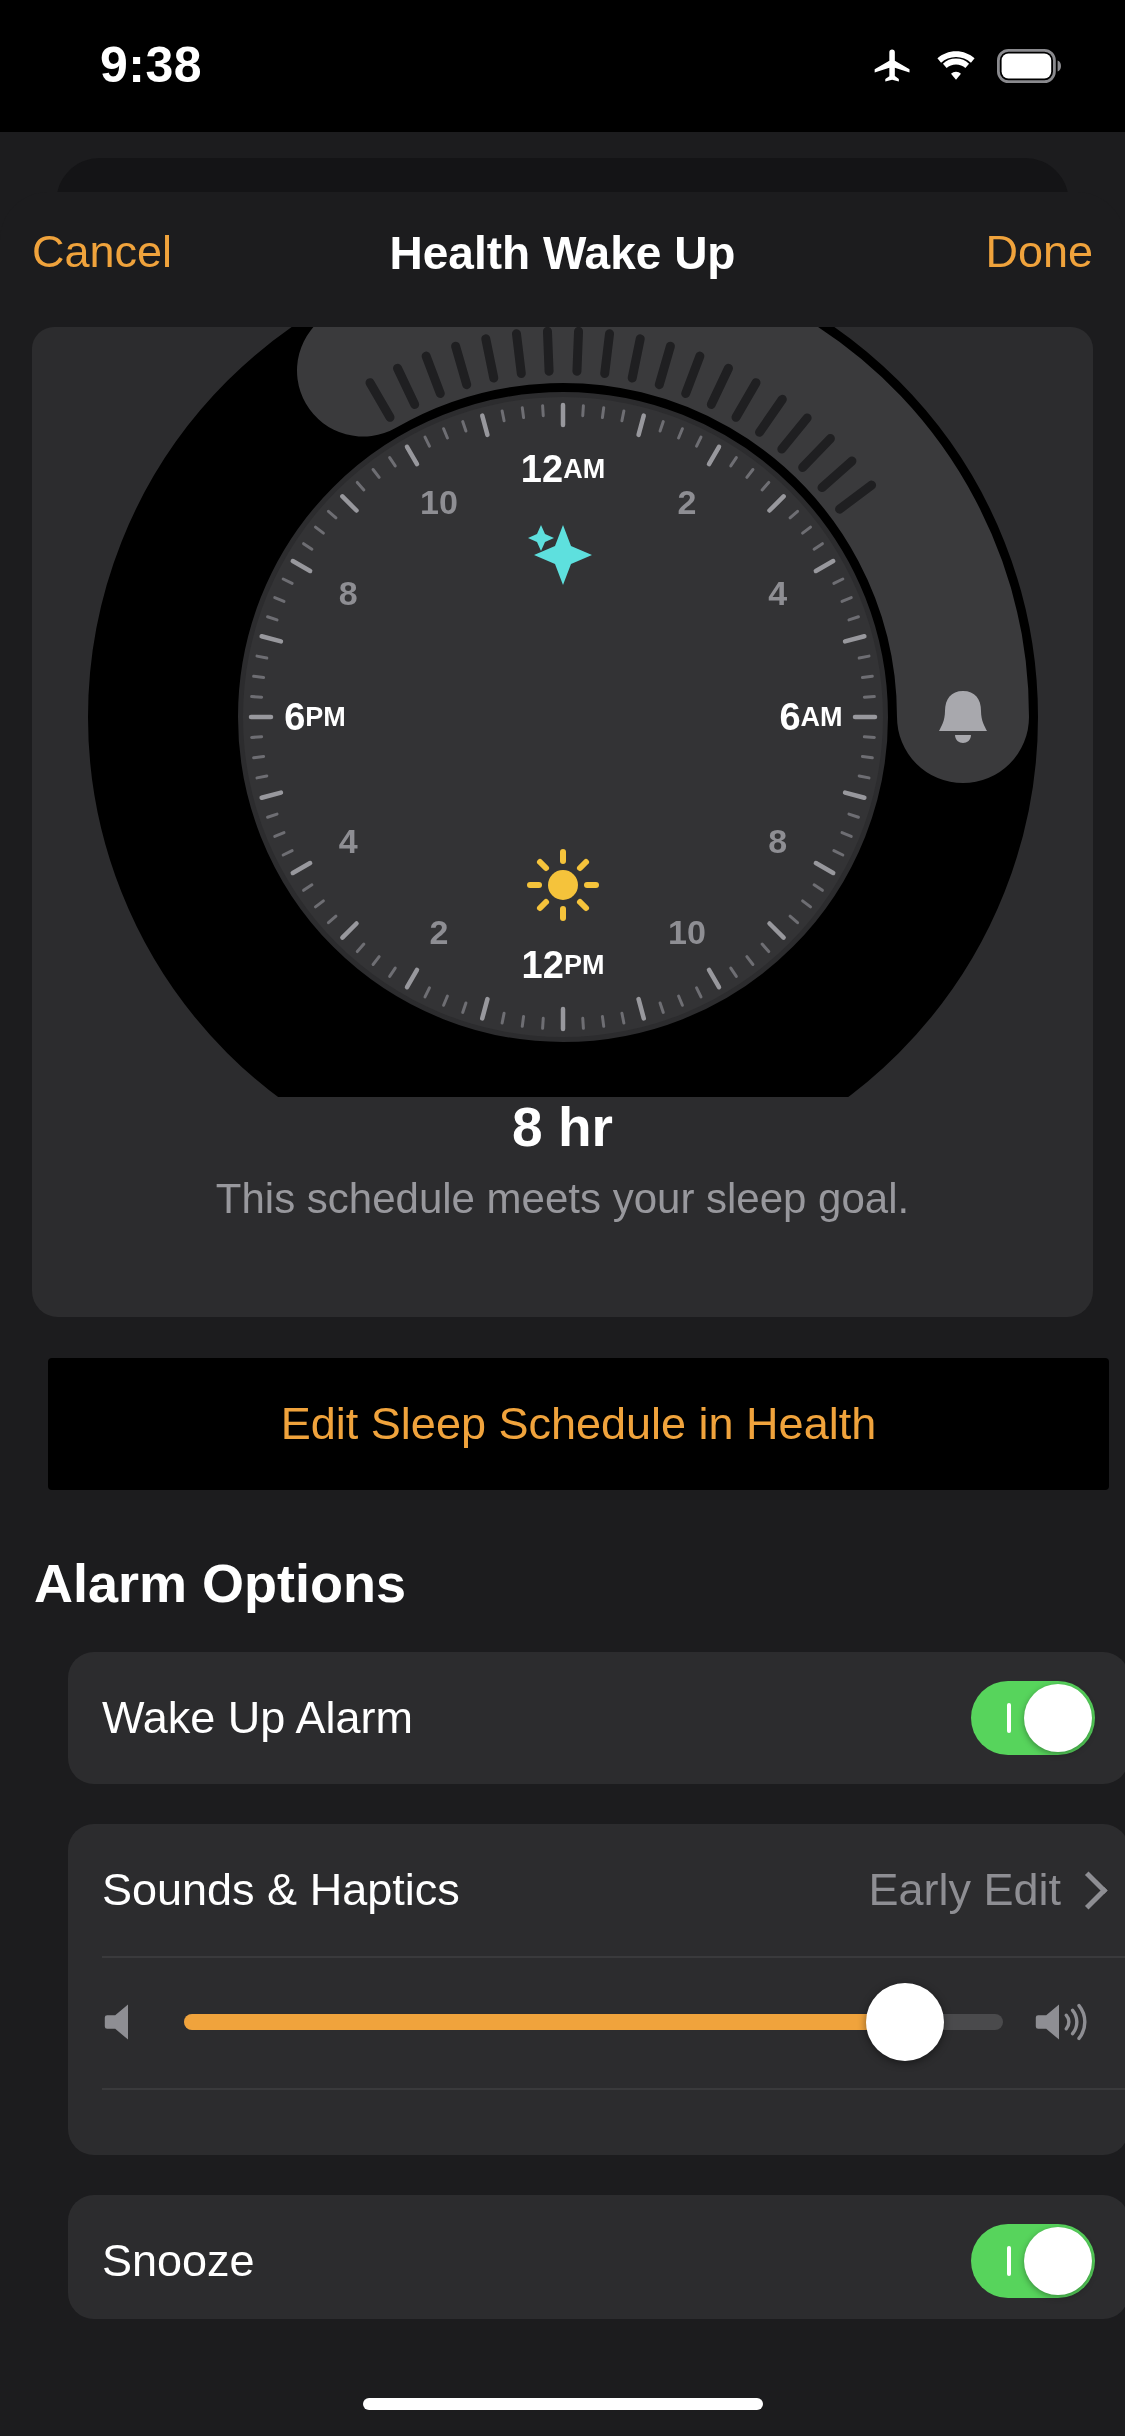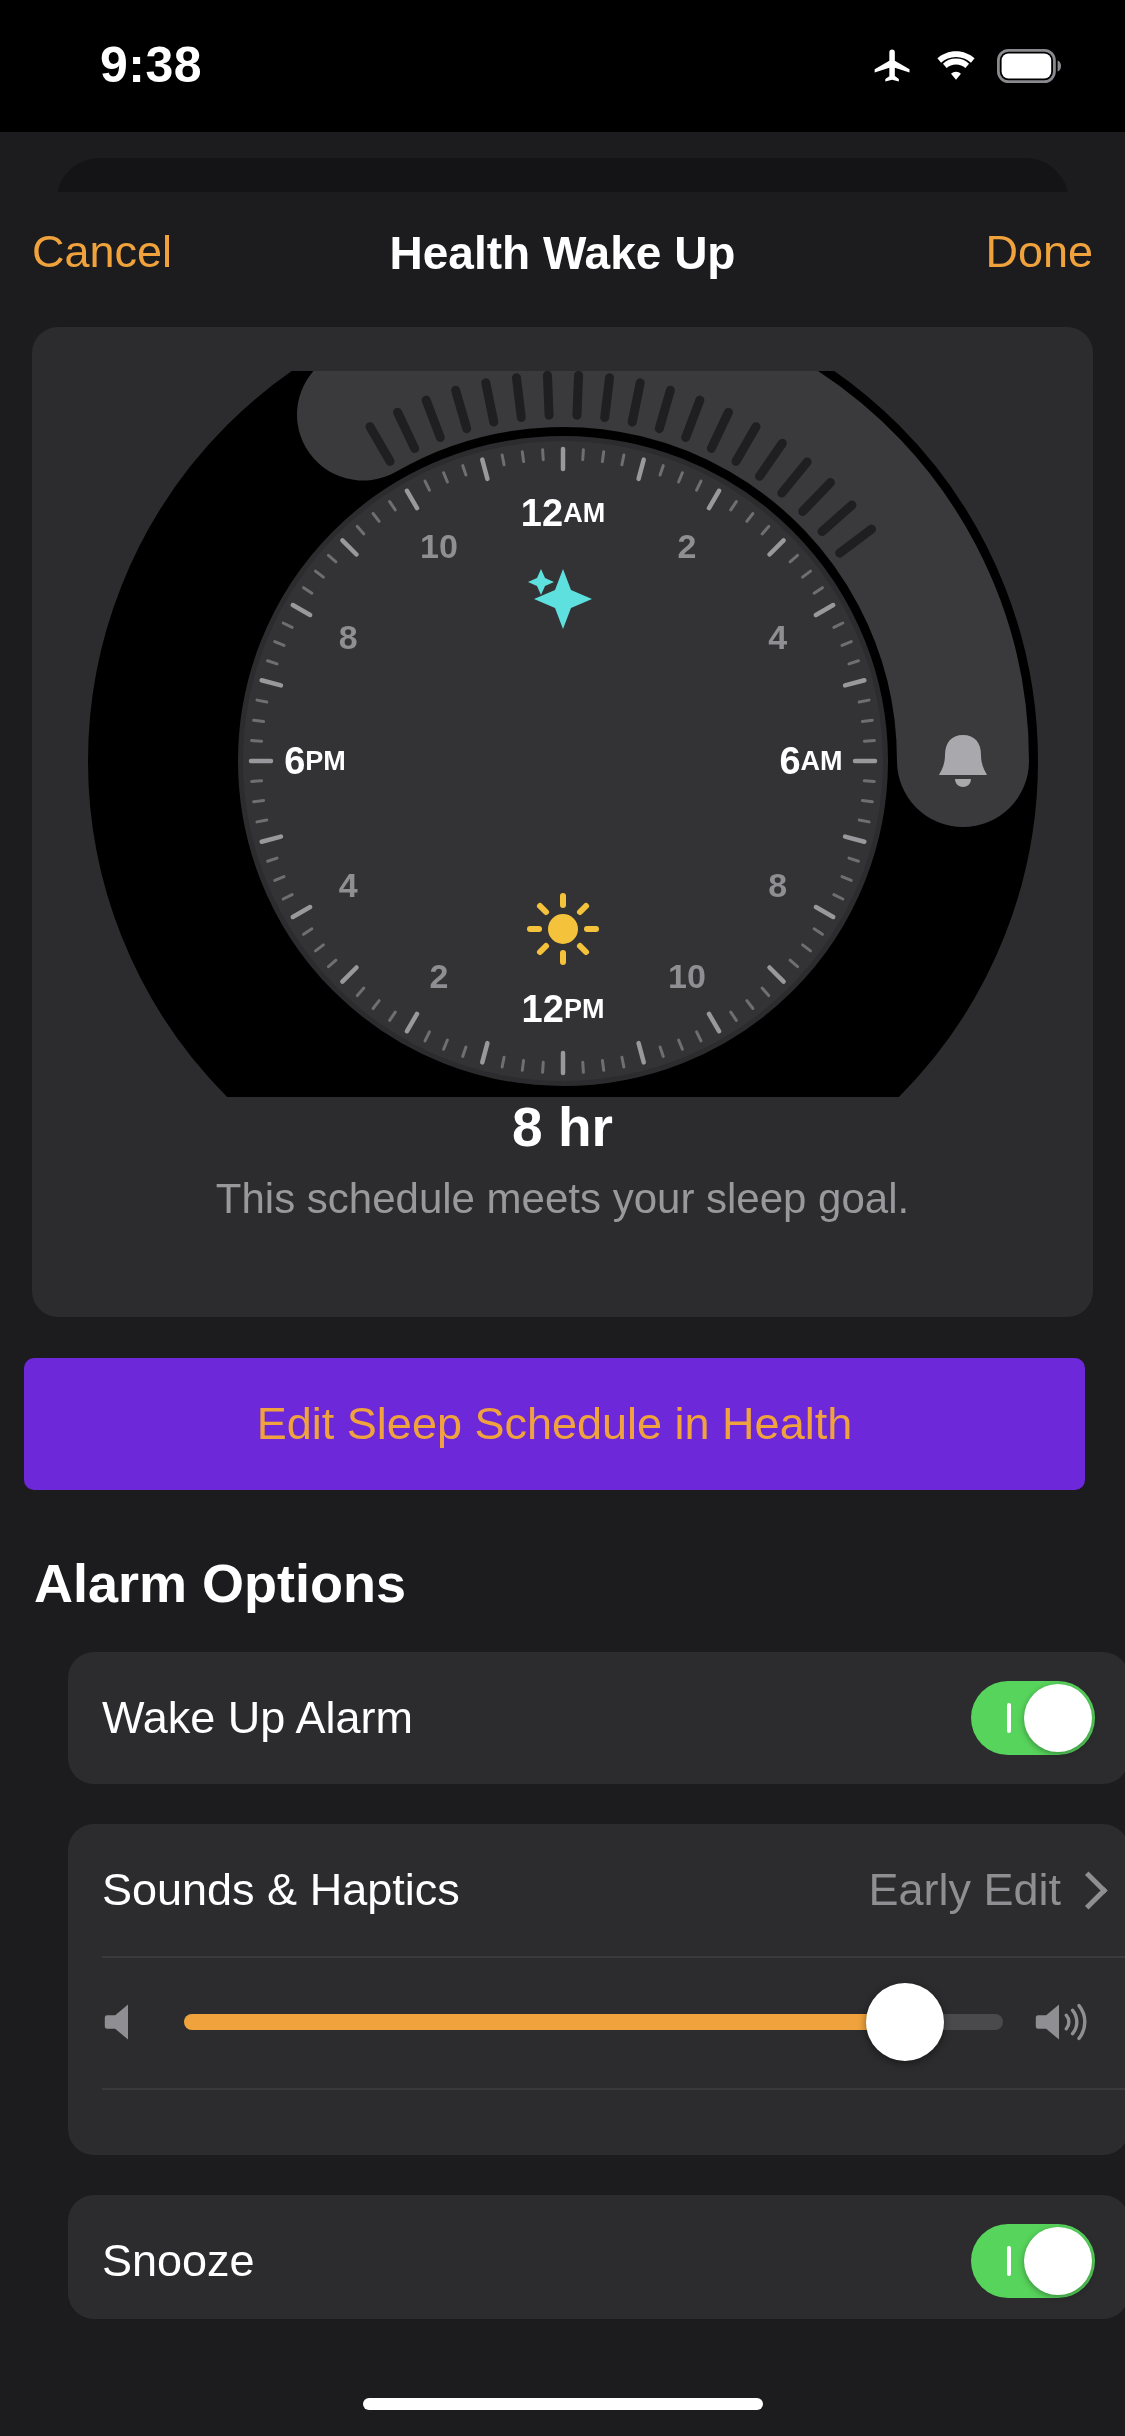--- a/index.html
+++ b/index.html
@@ -74,21 +74,20 @@
     cursor:pointer;
   }
 
   
   #dial-card {
     position:absolute; left:32px; top:135px;
     width:1061px; height:840px;
     background:#2c2c2e;
     border-radius:22px;
     overflow:hidden;
-    margin-top:44px;
   }
   #dial-wrap {
     position:absolute;
     left:50%; top:-100px;
     transform:translateX(-50%);
     width:980px; height:980px;
   }
   #dial-svg { display:block; width:980px; height:980px; }
 
   .tick-label {
@@ -126,24 +125,24 @@
   #card-merge {
     position:absolute; left:32px; top:135px;
     width:1061px; height:760px;
     background:#2c2c2e;
     border-radius:26px 26px 0 0;
     z-index:-1;
   }
 
   
   #edit-health {
-    position:absolute; left:24px; top:1166px;
+    position:absolute; left:48px; top:1166px;
     width:1061px; height:132px;
-    background:#6d28d9;
-    border-radius:10px;
+    background:#000000;
+    border-radius:4px;
     display:flex; align-items:center; justify-content:center;
     cursor:pointer;
   }
   #edit-health-label {
     font-size:45px; color:#f0a33c; font-weight:400;
   }
 
   
   #alarm-options-header {
     position:absolute; left:34px; top:1360px;

